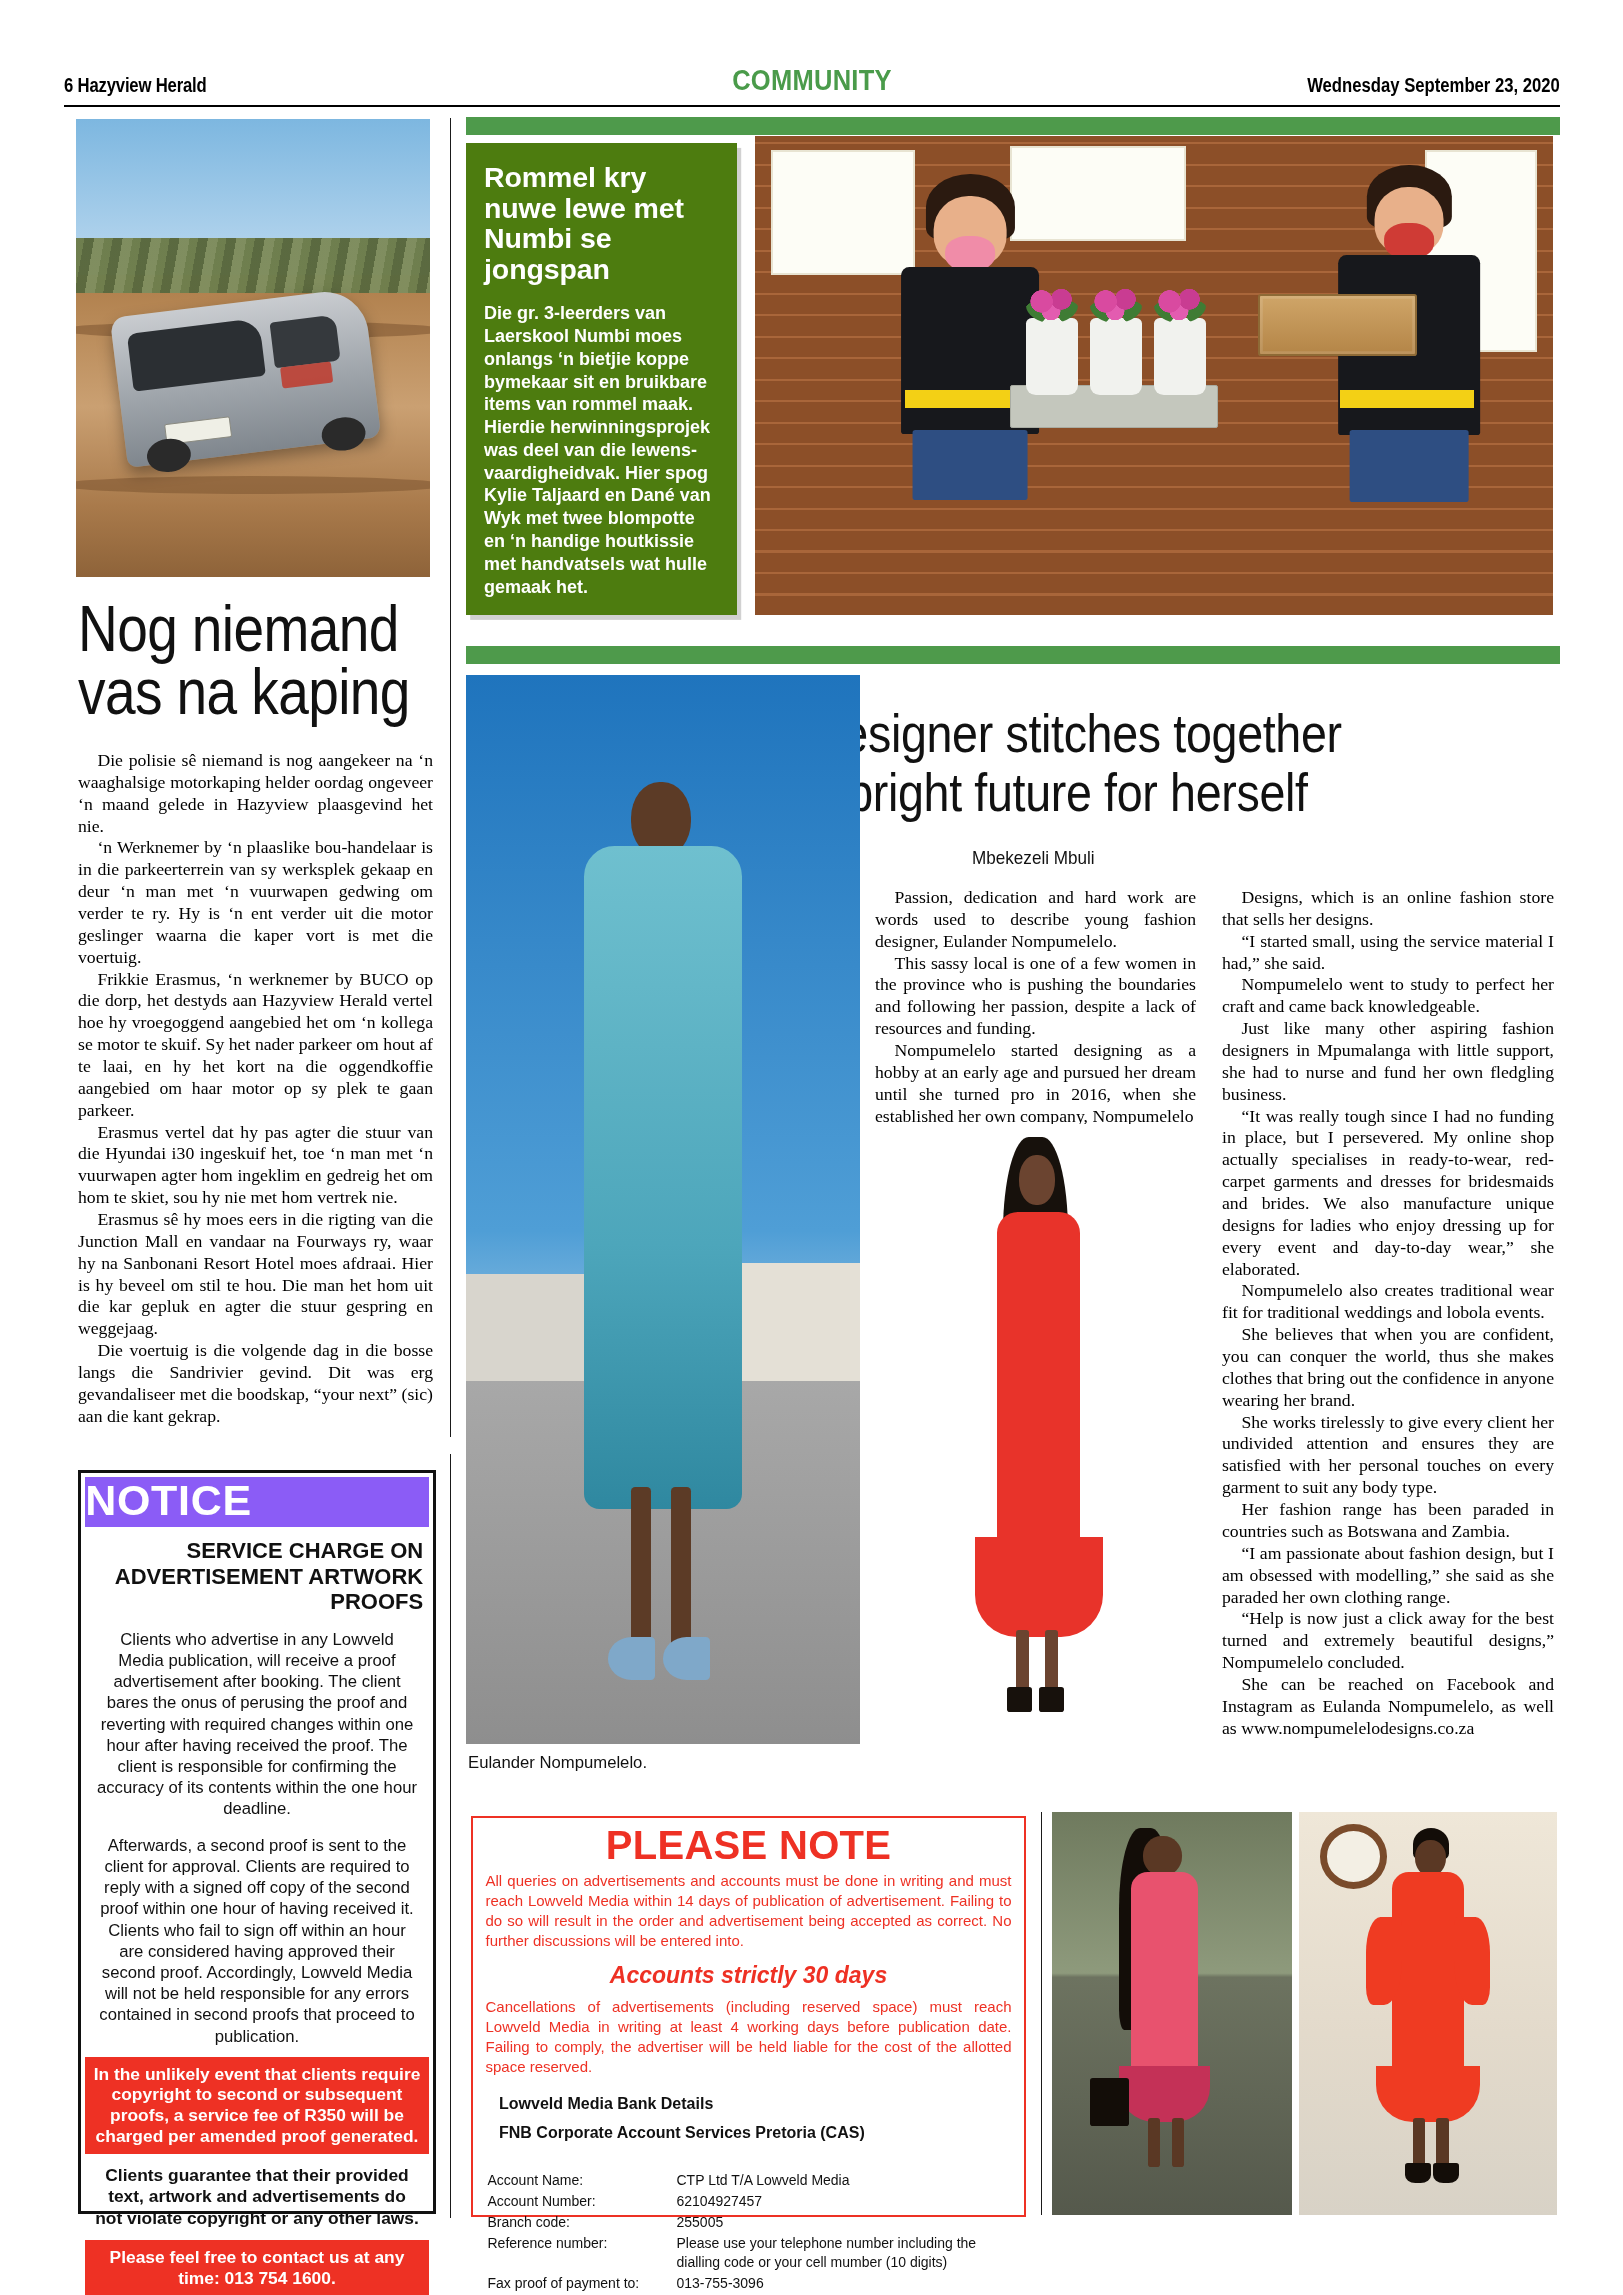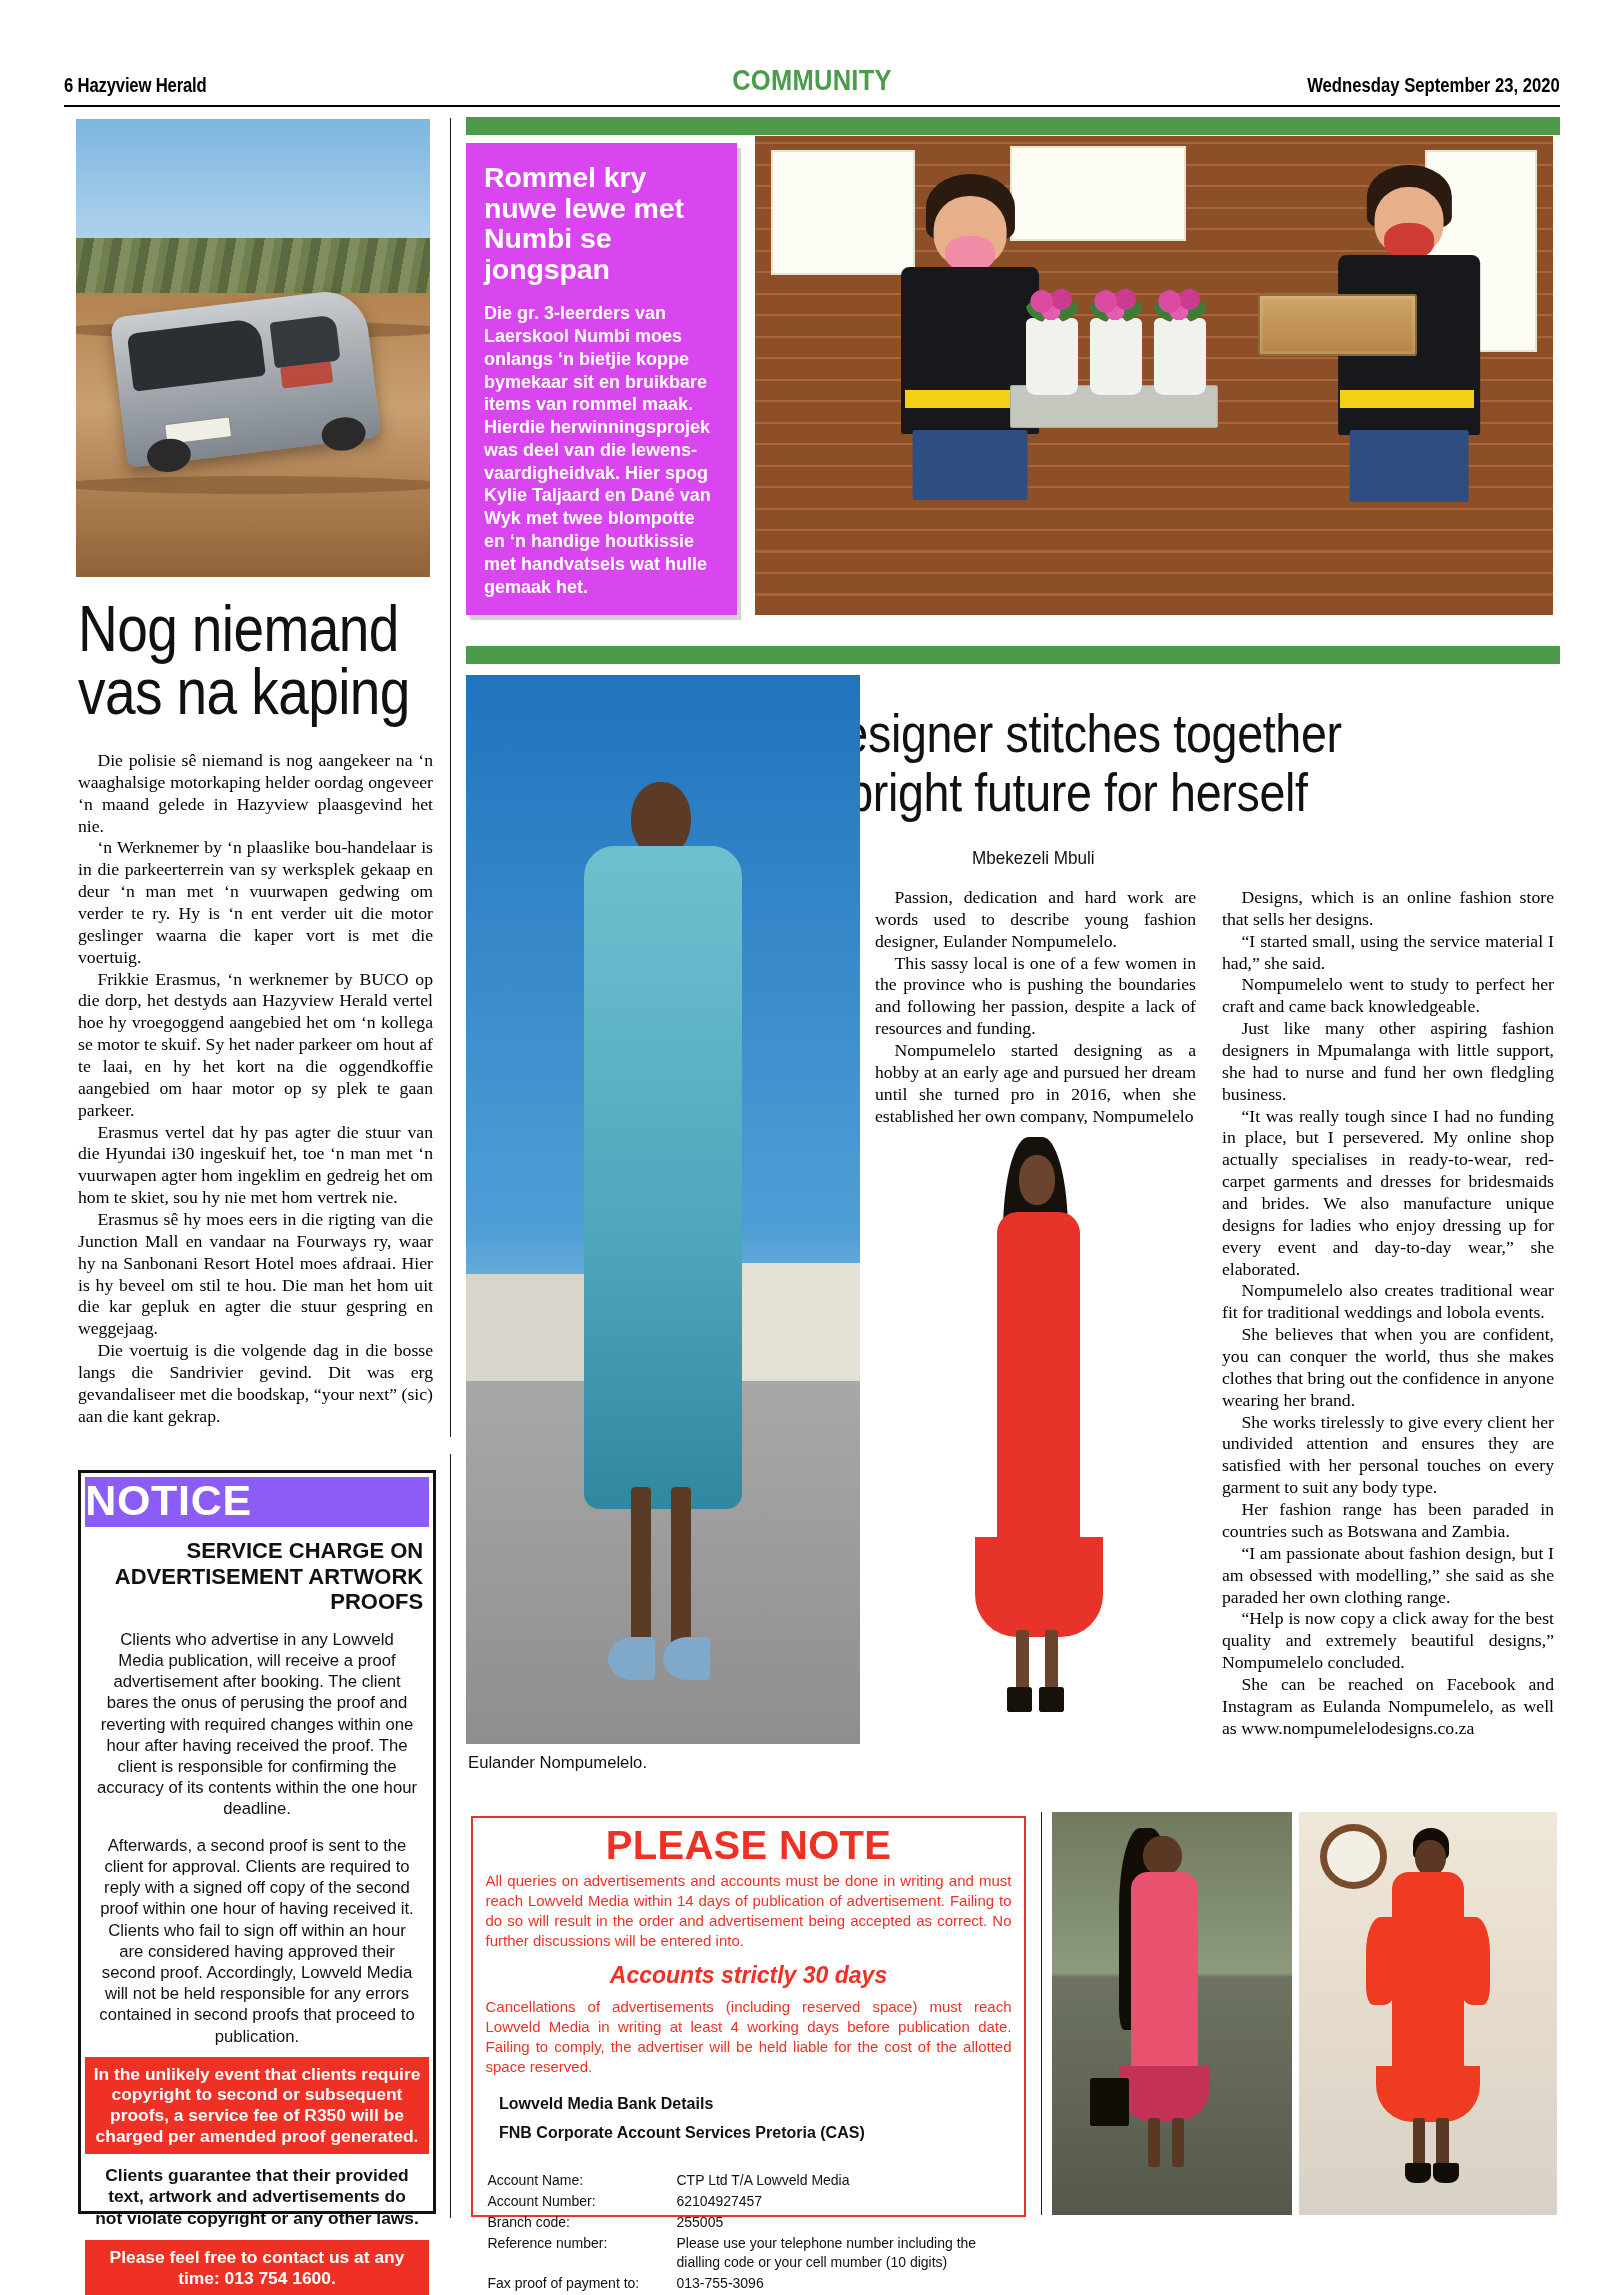--- a/index.html
+++ b/index.html
@@ -106,21 +106,21 @@
   }
   .notice-bold-block {
     font-family:"Liberation Sans", sans-serif; font-weight:bold;
     font-size:17.4px; line-height:1.22; text-align:center; color:#111;
     padding:11px 9.7px;
   }
 
   
   .green-bar { position:absolute; background:#4e9a4b; }
   .green-box {
-    position:absolute; background:#d946ef; color:#fff;
+    position:absolute; background:#4d7c0f; color:#fff;
     padding: 19.4px 18px 15.3px 18px;
     box-shadow: 4.2px 4.9px 0 rgba(0,0,0,.18);
   }
   .green-box h2 {
     font-family:"Liberation Sans", sans-serif; font-weight:bold;
     font-size:28.5px; line-height:1.07; margin-bottom:18px; letter-spacing:-0.1px;
   }
   .green-box p {
     font-family:"Liberation Sans", sans-serif; font-weight:bold;
     font-size:18px; line-height:1.265;
@@ -368,21 +368,21 @@
     <p>Designs, which is an online fashion store that sells her designs.</p>
     <p>“I started small, using the service material I had,” she said.</p>
     <p>Nompumelelo went to study to perfect her craft and came back knowledgeable.</p>
     <p>Just like many other aspiring fashion designers in Mpumalanga with little support, she had to nurse and fund her own fledgling business.</p>
     <p>“It was really tough since I had no funding in place, but I persevered. My online shop actually specialises in ready-to-wear, red-carpet garments and dresses for bridesmaids and brides. We also manufacture unique designs for ladies who enjoy dressing up for every event and day-to-day wear,” she elaborated.</p>
     <p>Nompumelelo also creates traditional wear fit for traditional weddings and lobola events.</p>
     <p>She believes that when you are confident, you can conquer the world, thus she makes clothes that bring out the confidence in anyone wearing her brand.</p>
     <p>She works tirelessly to give every client her undivided attention and ensures they are satisfied with her personal touches on every garment to suit any body type.</p>
     <p>Her fashion range has been paraded in countries such as Botswana and Zambia.</p>
     <p>“I am passionate about fashion design, but I am obsessed with modelling,” she said as she paraded her own clothing range.</p>
-    <p>“Help is now copy a click away for the best quality and extremely beautiful designs,” Nompumelelo concluded.</p>
+    <p>“Help is now just a click away for the best turned and extremely beautiful designs,” Nompumelelo concluded.</p>
     <p>She can be reached on Facebook and Instagram as Eulanda Nompumelelo, as well as www.nompumelelodesigns.co.za</p>
   </div>
 
   <div class="pleasenote" style="left:471px; top:1816px; width:555px; height:401px;">
     <div class="pn-title">PLEASE NOTE</div>
     <div class="pn-body">All queries on advertisements and accounts must be done in writing and must reach Lowveld Media within 14 days of publication of advertisement. Failing to do so will result in the order and advertisement being accepted as correct.  No further discussions will be entered into.</div>
     <div class="pn-sub">Accounts strictly 30 days</div>
     <div class="pn-body">Cancellations of advertisements (including reserved space) must reach Lowveld Media in writing at least 4 working days before publication date. Failing to comply, the advertiser will be held liable for the cost of the allotted space reserved.</div>
     <div class="pn-bank-h" style="padding-top:18px;">Lowveld Media Bank Details</div>
     <div class="pn-bank-h" style="padding-top:11px;">FNB Corporate Account Services Pretoria (CAS)</div>

